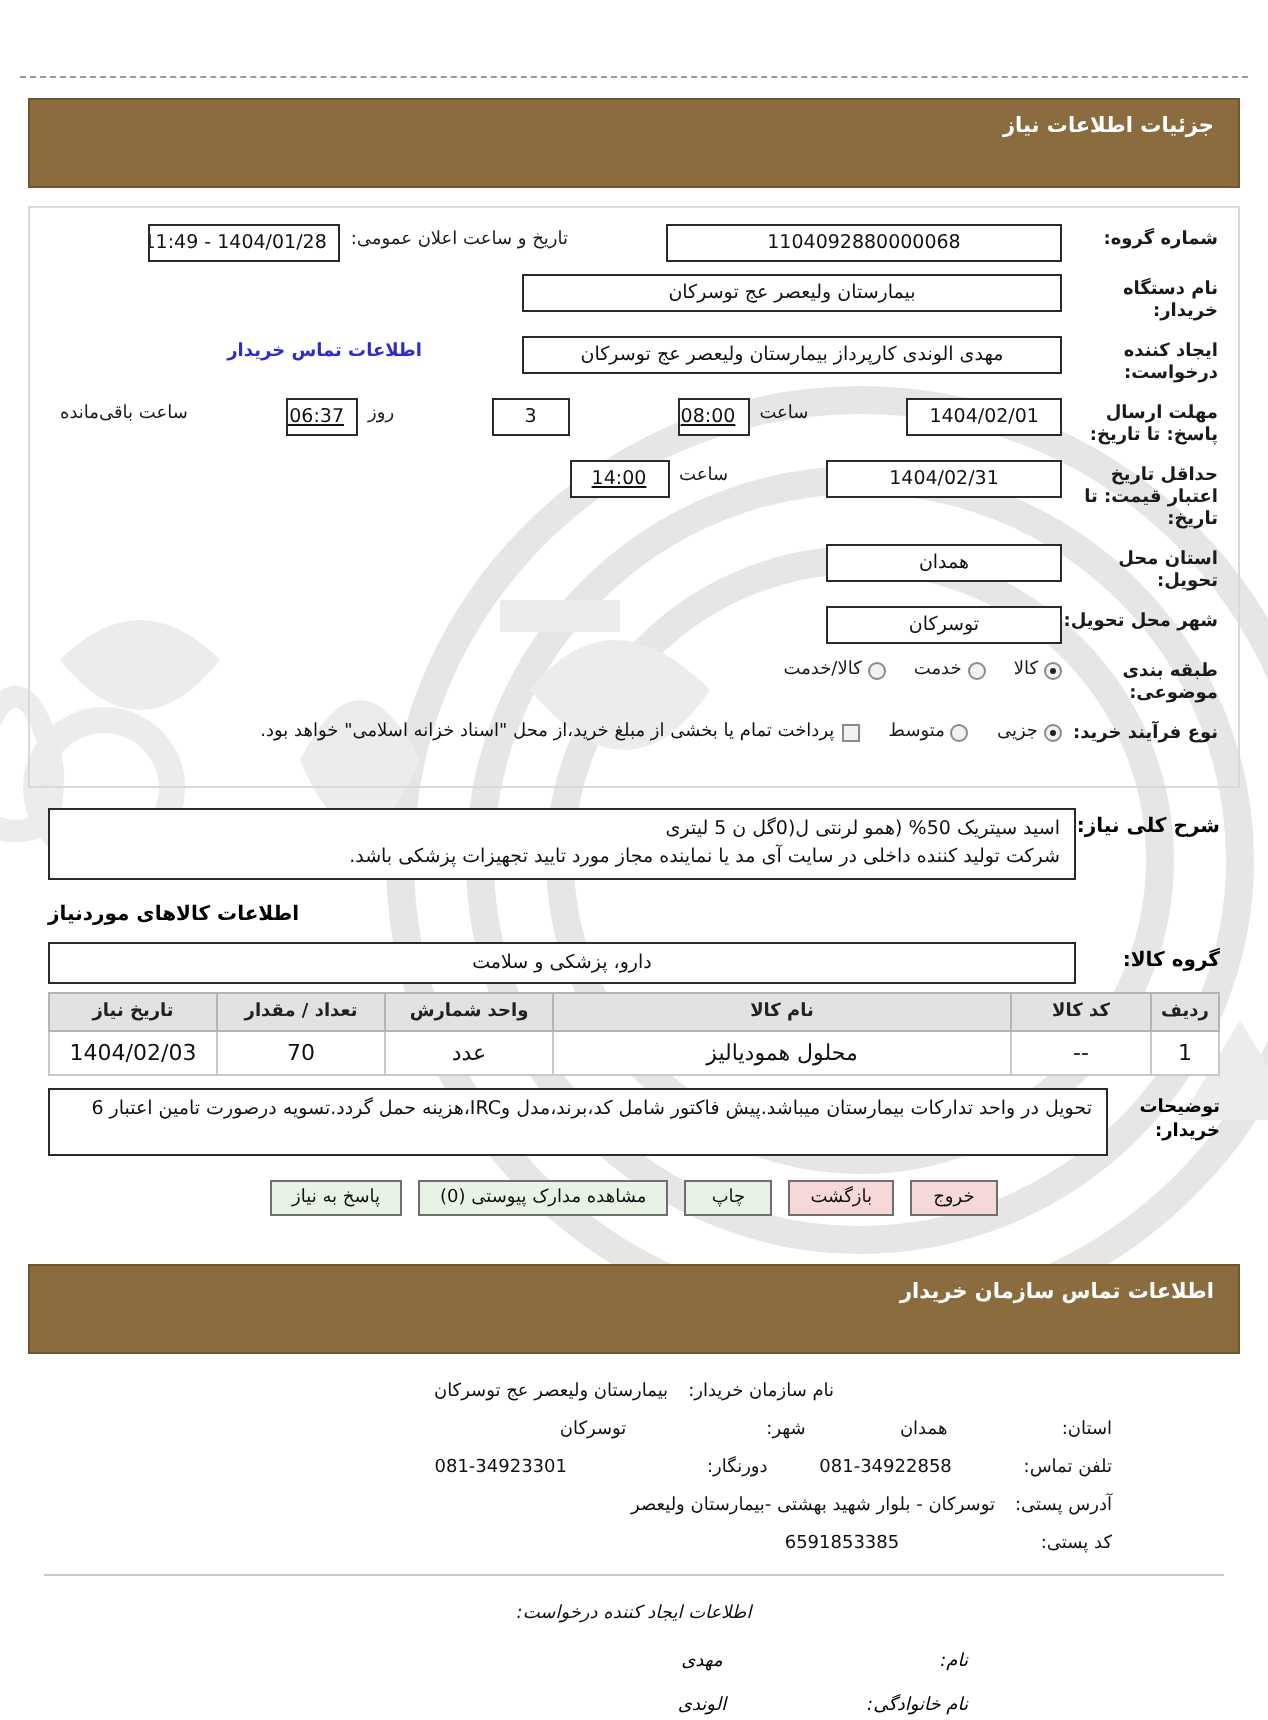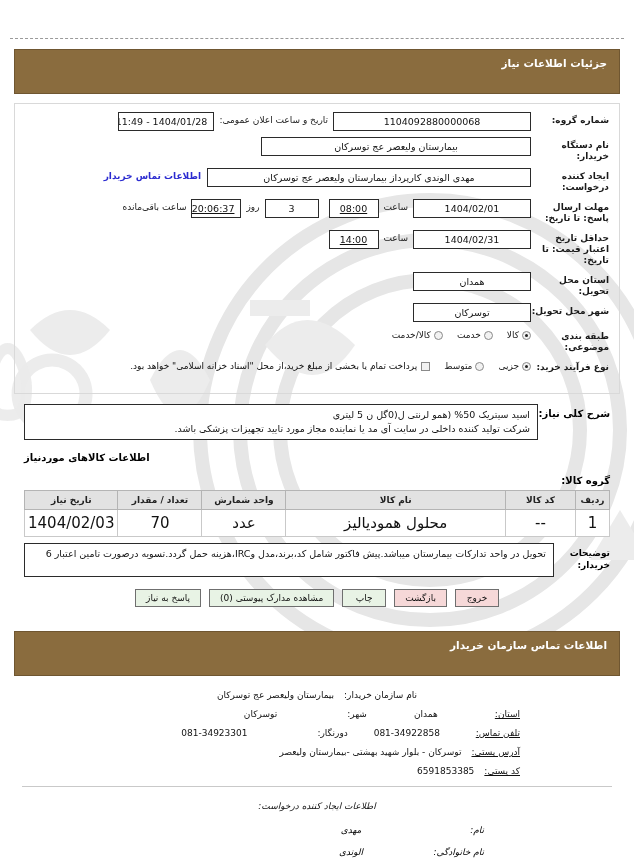--- a/index.html
+++ b/index.html
@@ -77,20 +77,21 @@
     border: 1px solid #2b2b2b;
     background: #ffffff;
     height: 19px;
     line-height: 17px;
     font-size: 9.5px;
     color: #111;
     padding: 0 6px;
     text-align: center;
     overflow: hidden;
     white-space: nowrap;
+    margin-left: 44px;
   }
   .fbox.wide   { width: 198px; }
   .fbox.small  { width: 54px; }
   .fbox.tiny   { width: 50px; text-decoration: underline; }
   .fbox.mini   { width: 62px; }
   .inline-label {
     font-size: 9px;
     color: #1a1a1a;
     padding: 3px 5px 0 5px;
     white-space: nowrap;
@@ -187,21 +188,21 @@
     background: #e2e2e2;
     border: 1px solid #b4b4b4;
     font-size: 9px;
     font-weight: bold;
     color: #222;
     padding: 4px 3px;
     text-align: center;
   }
   .tbl td {
     border: 1px solid #c9c9c9;
-    font-size: 15px;
+    font-size: 11px;
     color: #111;
     padding: 4px 3px;
     text-align: center;
     background: #ffffff;
   }
 
   
   .btnrow {
     display: flex;
     flex-direction: row;
@@ -260,21 +261,21 @@
     margin-bottom: 14px;
   }
   .kvrow {
     display: flex;
     align-items: baseline;
     margin-bottom: 12px;
   }
   .kvlabel { flex: 0 0 74px; font-size: 9px; }
   .kvval { font-size: 9px; }
 
-  .ind-1 { margin-right: 92px; text-decoration: underline; }
+  .ind-1 { margin-right: 56px; }
   .ind-2 { margin-right: 128px; }
 </style>
 </head>
 <body>
 
 <svg class="watermark" viewBox="0 0 634 860" xmlns="http://www.w3.org/2000/svg">
   <g fill="none" stroke="#e6e6e6" stroke-width="14">
     <circle cx="430" cy="430" r="150"></circle>
     <circle cx="430" cy="430" r="190"></circle>
     <circle cx="430" cy="430" r="230"></circle>
@@ -307,21 +308,21 @@
       <div class="fbox mini" style="width:96px">1404/01/28 - 11:49</div>
     </div>
 
     <div class="frow">
       <div class="flabel">نام دستگاه خریدار:</div>
       <div class="fbox wide" style="width:270px">بیمارستان  ولیعصر عج توسرکان</div>
     </div>
 
     <div class="frow">
       <div class="flabel">ایجاد کننده درخواست:</div>
-      <div class="fbox wide" style="width:324px">مهدی الوندی کارپرداز  بیمارستان  ولیعصر عج توسرکان</div>
+      <div class="fbox wide" style="width:270px">مهدی الوندی کارپرداز  بیمارستان  ولیعصر عج توسرکان</div>
       <div class="link">اطلاعات تماس خریدار</div>
     </div>
 
     <div class="frow">
       <div class="flabel">مهلت ارسال پاسخ: تا تاریخ:</div>
       <div class="fbox" style="width:118px">1404/02/01</div>
       <div class="inline-label">ساعت</div>
       <div class="fbox tiny">08:00</div>
       <div class="fbox small" style="margin-right:10px">3</div>
       <div class="inline-label">روز</div>
@@ -390,20 +391,21 @@
       <div class="descbox">
         <div>اسید  سیتریک 50% (همو لرنتی ل(0گل ن 5 لیتری</div>
         <div>شرکت تولید کننده داخلی در سایت آی مد یا نماینده مجاز مورد  تایید تجهیزات پزشکی باشد.</div>
       </div>
     </div>
 
     <div class="subhead">اطلاعات کالاهای موردنیاز</div>
 
     <div class="descrow" style="margin-top:2px">
       <div class="desclabel">گروه کالا:</div>
+      <div class="descbox" style="min-height:19px;line-height:13px;text-align:center">دارو، پزشکی و سلامت</div>
     </div>
 
     <table class="tbl">
       <thead>
         <tr>
           <th style="width:34px">ردیف</th>
           <th style="width:70px">کد کالا</th>
           <th>نام کالا</th>
           <th style="width:84px">واحد شمارش</th>
           <th style="width:84px">تعداد / مقدار</th>
@@ -461,21 +463,21 @@
       <span class="ival">081-34923301</span>
     </div>
 
     <div class="inforow">
       <span class="ilabel ind-1">آدرس پستی:</span>
       <span class="ival">توسرکان - بلوار شهید بهشتی -بیمارستان ولیعصر</span>
     </div>
 
     <div class="inforow">
       <span class="ilabel ind-1">کد پستی:</span>
-      <span class="ival" style="width:118px;text-align:right">6591853385</span>
+      <span class="ival" style="width:118px;text-align:left">6591853385</span>
     </div>
   </div>
 
   <div class="hr"></div>
 
   <div class="info2">
     <div class="info2-title" style="text-align:center">اطلاعات ایجاد کننده درخواست:</div>
 
     <div class="kvrow">
       <span class="kvlabel ind-2">نام:</span>

